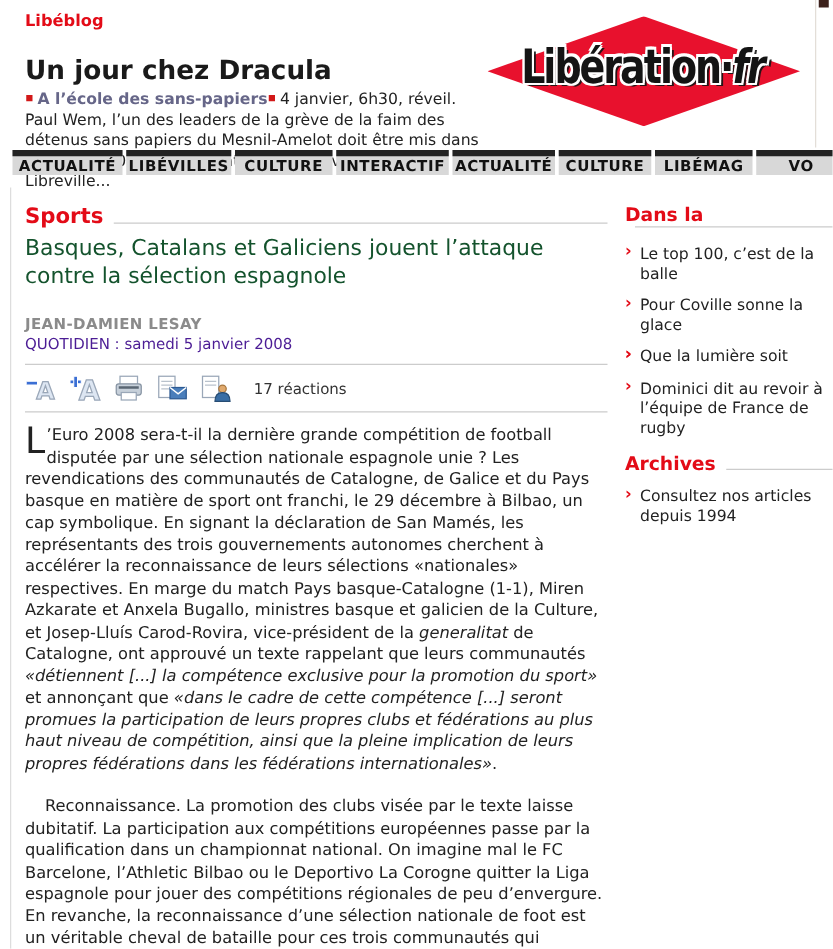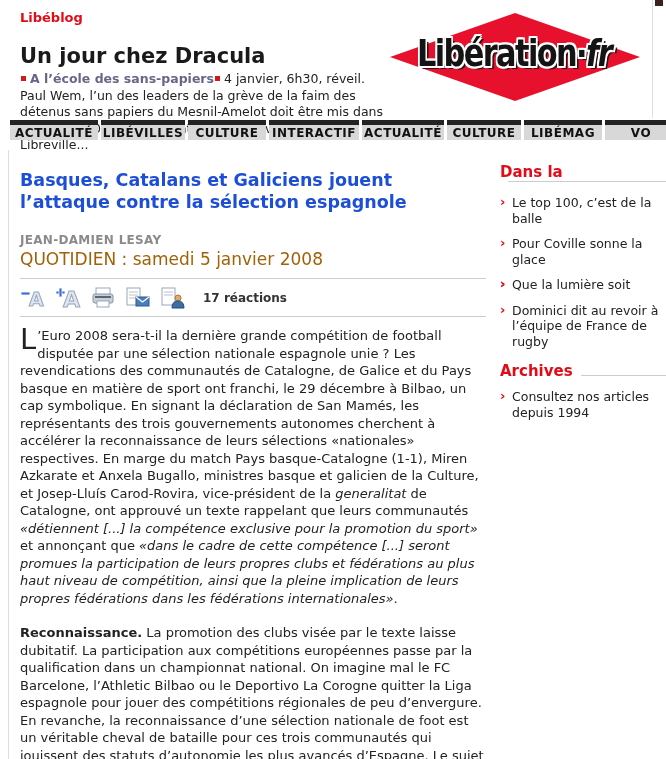--- a/index.html
+++ b/index.html
@@ -37,32 +37,32 @@
   .tab:nth-child(4){width:90px}.tab:nth-child(5){width:82px}.tab:nth-child(6){width:74px}
   .tab:nth-child(7){width:78px}.tab:nth-child(8){width:72px}
 
   .main-vline { position:absolute; left:8px; top:150px; width:1px; height:609px; background:#ddd; }
 
   
   .main { position:absolute; left:20px; top:164px; width:466px; }
   .section-row { display:flex; align-items:flex-end; }
   .section-label { color:#e30b17; font-weight:bold; font-size:17px; line-height:19px; }
   .rule { flex:1; border-bottom:1px solid #ccc; margin:0 0 4px 8px; }
-  .article-title { margin-top:5px; font-size:17.5px; font-weight:bold; line-height:22px; color:#1d4ed8; }
+  .article-title { margin-top:5px; font-size:17.5px; font-weight:normal; line-height:22px; color:#14532d; }
   .byline { margin-top:20px; font-size:12px; font-weight:bold; color:#8b8b8b; letter-spacing:.3px; }
-  .dateline { margin-top:2px; font-size:17px; color:#a16207; }
+  .dateline { margin-top:2px; font-size:12px; color:#4c1d95; }
   .hr { border-top:1px solid #ccc; margin-top:9px; }
   .toolbar { display:flex; align-items:center; gap:9px; padding:7px 0 6px 0; }
   .tool { width:26px; height:24px; display:flex; align-items:center; justify-content:center; cursor:pointer; }
-  .reactions { font-size:12px; font-weight:bold; color:#333; margin-left:8px;text-align:right; }
+  .reactions { font-size:12px; font-weight:normal; color:#333; margin-left:8px;text-align:right; }
 
   .article-body { margin-top:10px; font-size:13px; line-height:17.5px; color:#222; }
   .article-body p + p { margin-top:17px; }
   .seg-i { font-style:italic; }
-  .seg-b { font-weight:bold; }
+  .seg-b { font-weight:normal;margin-left:16px; }
   .seg-dropcap { float:left; font-size:29px; line-height:25px; margin-right:1px; }
 
   
   .sidebar { position:absolute; left:500px; top:164px; width:172px; }
   .sb-title { color:#e30b17; font-weight:bold; font-size:15px; line-height:17px; }
   .sb-title-row { display:flex; align-items:flex-end; }
   .sb-list { margin-top:9px; }
   .sb-item { position:relative; padding-left:12px; margin-bottom:10px;
     font-size:12.5px; line-height:15.5px; color:#222; cursor:pointer; }
   .chev { position:absolute; left:0; top:-1px; color:#e30b17; font-weight:bold; font-size:13px; }
@@ -107,20 +107,24 @@
       <span>LIBÉMAG</span>
     </div>
   <div class="tab">
       <span>VO</span>
     </div>
 </div>
 
 <div class="main-vline"></div>
 
 <div class="main">
+  <div class="section-row">
+    <span class="section-label">Sports</span>
+    <span class="rule"></span>
+  </div>
   <h1 class="article-title">Basques, Catalans et Galiciens jouent l’attaque contre la sélection espagnole</h1>
   <div class="byline">JEAN-DAMIEN LESAY</div>
   <div class="dateline">QUOTIDIEN : samedi 5 janvier 2008</div>
   <div class="hr"></div>
 
   <div class="toolbar">
     <span class="tool">
       <svg width="24" height="22" viewBox="0 0 24 22">
         <text x="8" y="19" font-size="19" font-weight="bold" fill="#dde6f2" stroke="#9aa7b8" stroke-width="1">A</text>
         <rect x="0" y="5" width="9" height="3" fill="#3b6fd4" stroke="#fff" stroke-width="0.8"></rect>

